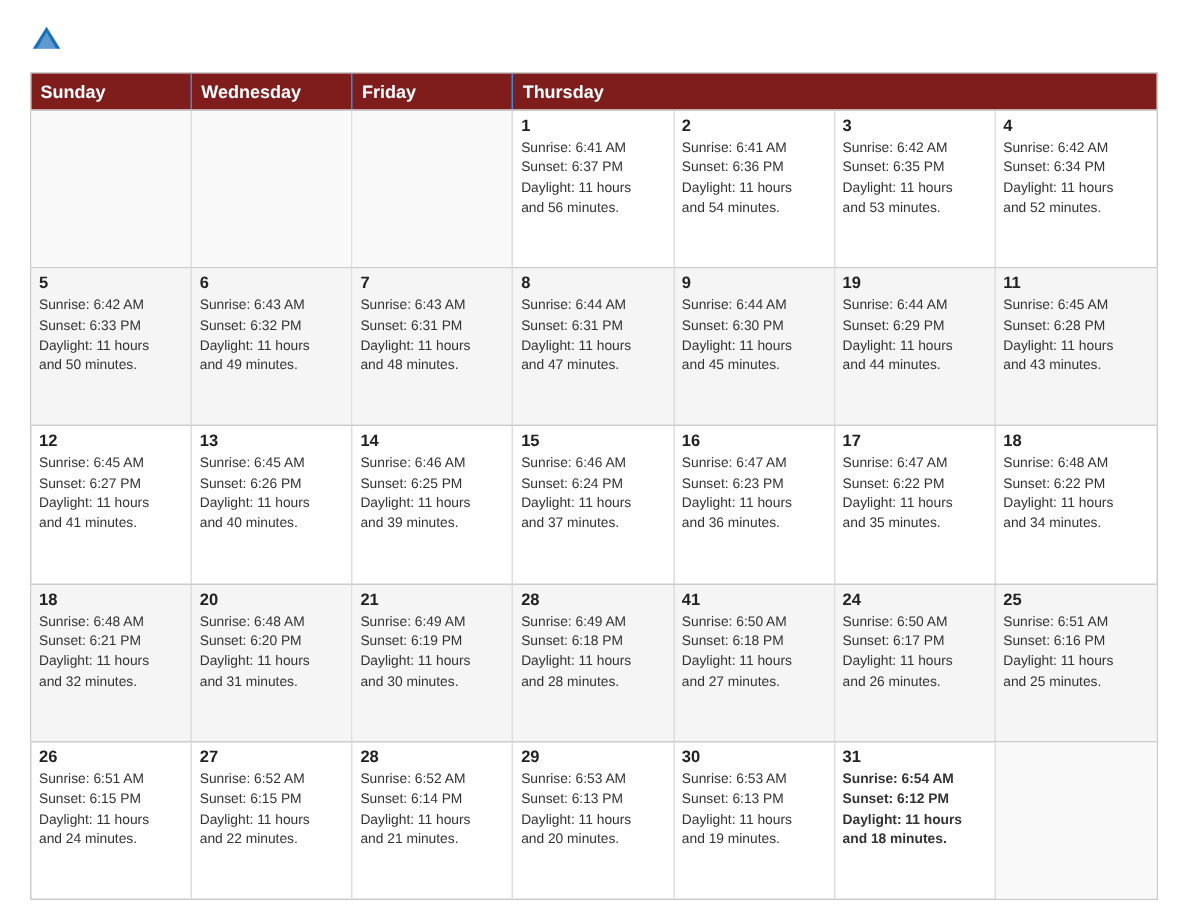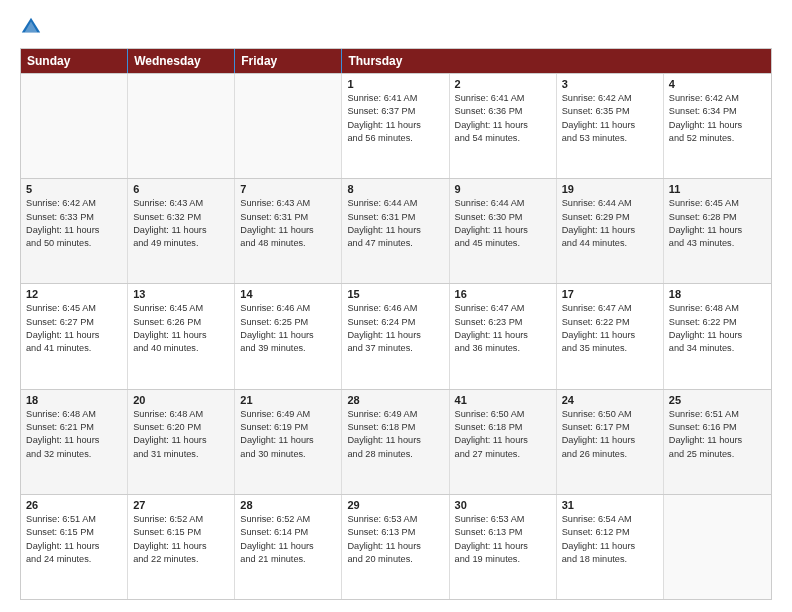--- a/index.html
+++ b/index.html
@@ -345,21 +345,21 @@
           </div>
           <div class="cal-cell">
             <div class="day-number">30</div>
             <div class="day-info" style="white-space: pre-line;">Sunrise: 6:53 AM
 Sunset: 6:13 PM
 Daylight: 11 hours
 and 19 minutes.</div>
           </div>
           <div class="cal-cell">
             <div class="day-number">31</div>
-            <div class="day-info" style="white-space: pre-line;">Sunrise: 6:54 AM
+            <div class="day-info" style="white-space: pre-line; font-weight: bold;">Sunrise: 6:54 AM
 Sunset: 6:12 PM
 Daylight: 11 hours
 and 18 minutes.</div>
           </div>
           <div class="cal-cell empty"></div>
         </div>
       </div>
   </div>
 </div>
 

